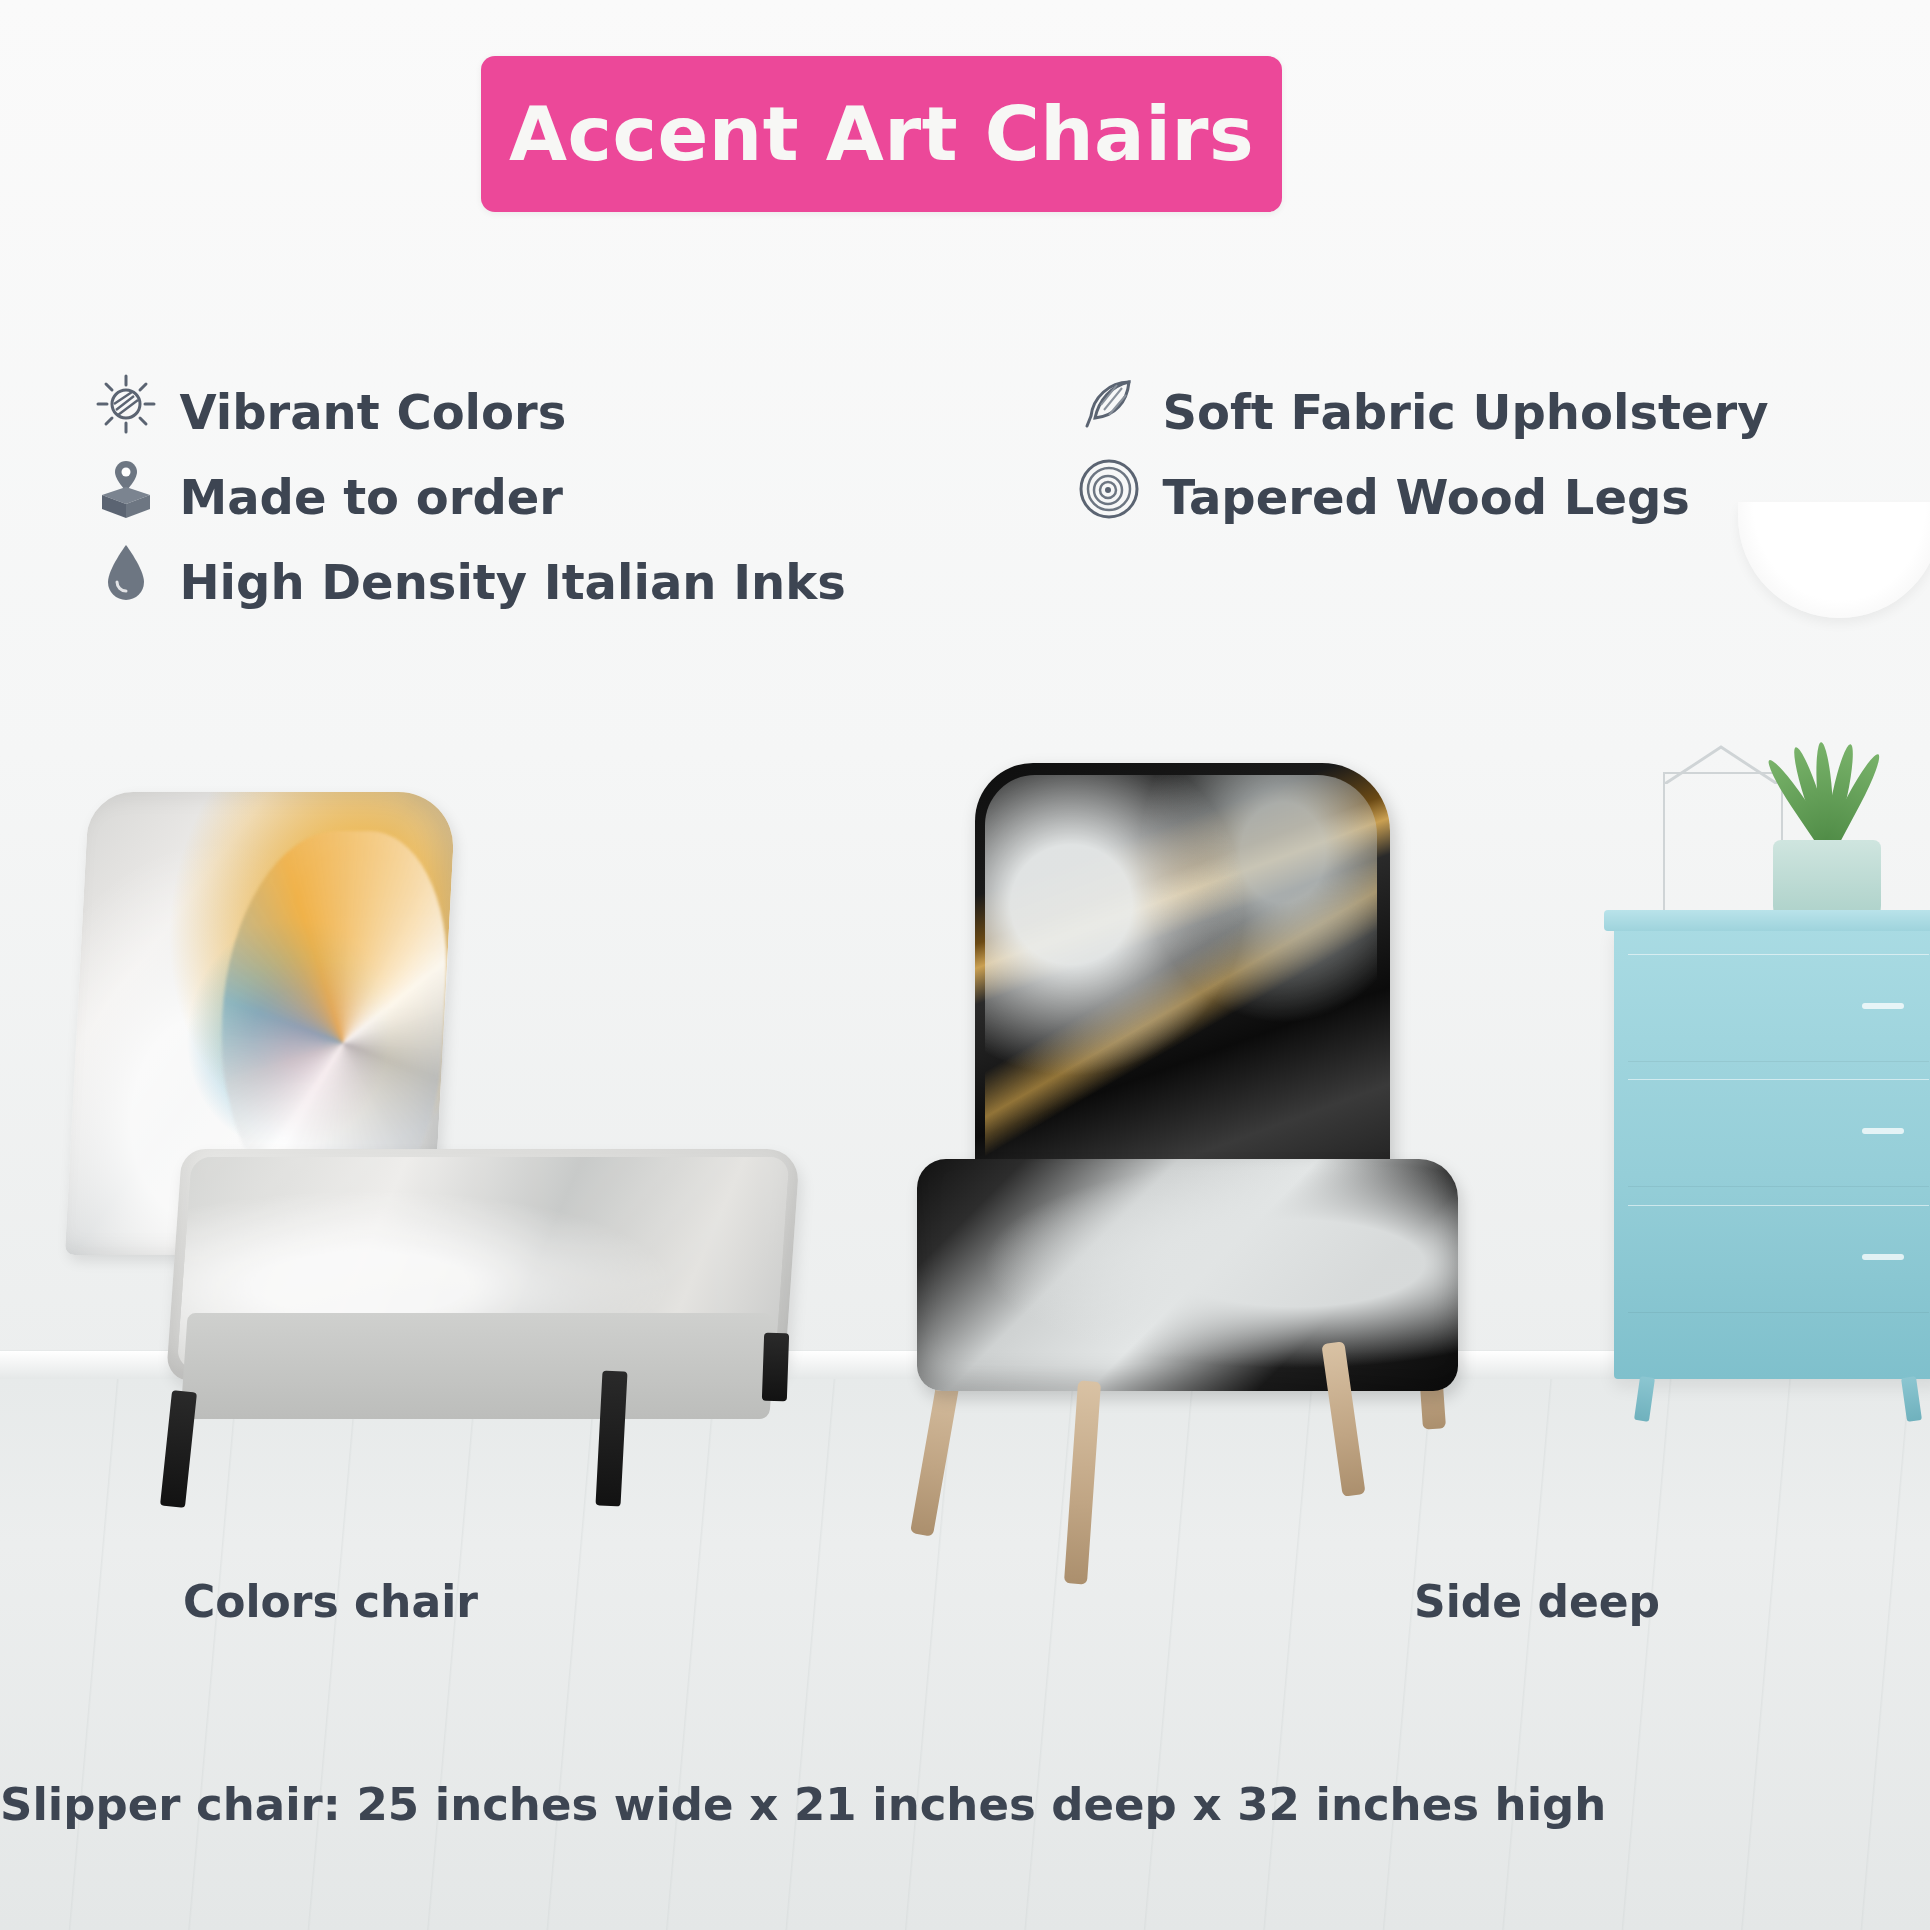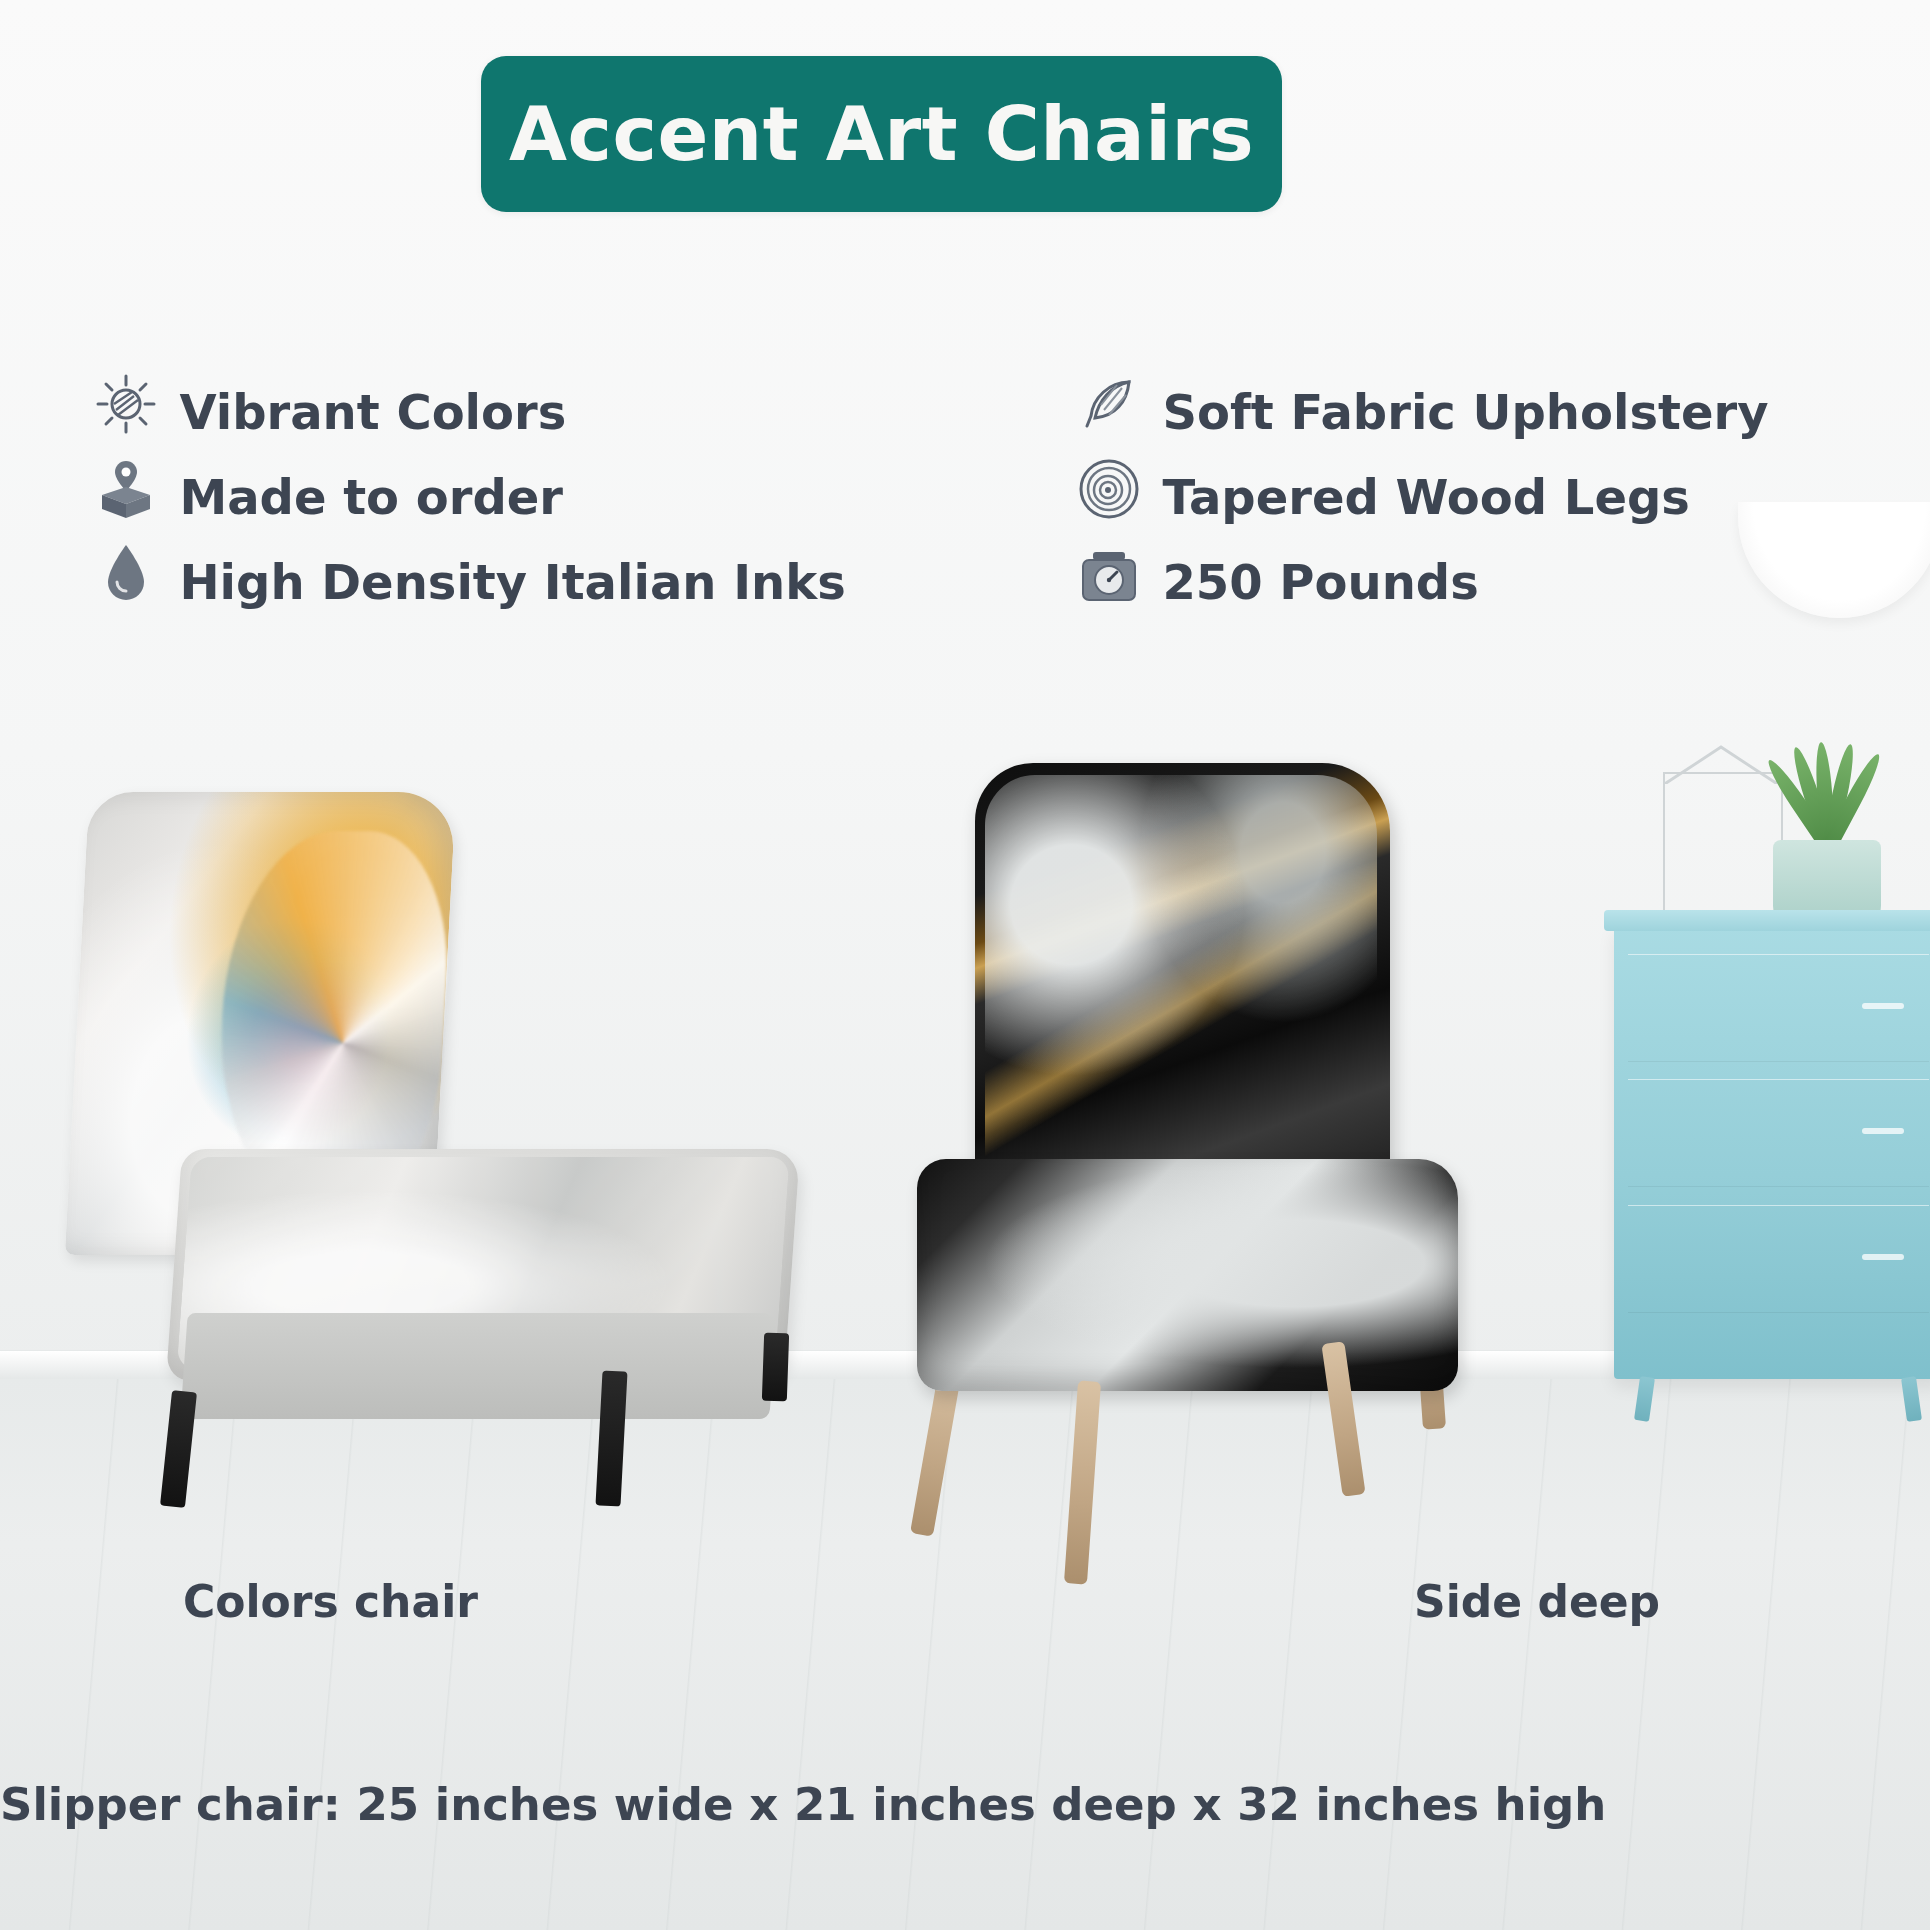--- a/index.html
+++ b/index.html
@@ -52,22 +52,22 @@
     opacity: .55;
   }
 
   
   .title-box {
     position: absolute;
     left: 481px;
     top: 56px;
     width: 801px;
     height: 156px;
-    background: #0f766e;
-    border-radius: 25px;
+    background: #ec4899;
+    border-radius: 14px;
     display: flex;
     align-items: center;
     justify-content: center;
     box-shadow: 0 1.9px 7.7px rgba(0,0,0,.06);
   }
   .title-box .title {
     color: #f7f7f5;
     font-size: 75px;
     font-weight: bold;
     letter-spacing: 0.5px;
@@ -485,32 +485,20 @@
           <circle cx="32" cy="32" r="28" fill="none" stroke="#5b6472" stroke-width="3"></circle>
           <circle cx="32" cy="32" r="21" fill="none" stroke="#6d7682" stroke-width="2.5"></circle>
           <circle cx="31" cy="33" r="14" fill="none" stroke="#6d7682" stroke-width="2.5"></circle>
           <circle cx="31" cy="33" r="8" fill="none" stroke="#6d7682" stroke-width="2.5"></circle>
           <circle cx="31" cy="33" r="3" fill="#5b6472"></circle>
         </svg>
       </div>
       <div class="feature-label">Tapered Wood Legs</div>
     </div>
 
-    <div class="feature-row">
-      <div class="feature-icon">
-        <svg width="64" height="64" viewBox="0 0 64 64">
-          <rect x="6" y="18" width="52" height="40" rx="6" fill="#7b8490" stroke="#5b6472" stroke-width="2"></rect>
-          <rect x="16" y="10" width="32" height="8" rx="3" fill="#5b6472"></rect>
-          <circle cx="32" cy="38" r="14" fill="#e8eaec" stroke="#5b6472" stroke-width="2"></circle>
-          <line x1="32" y1="38" x2="40" y2="30" stroke="#3d4552" stroke-width="3" stroke-linecap="round"></line>
-          <circle cx="32" cy="38" r="2.2" fill="#3d4552"></circle>
-        </svg>
-      </div>
-      <div class="feature-label">250 Pounds</div>
-    </div>
 
   </div>
 </div>
 
 <div class="chair-wrap" id="slipper-chair">
   <div class="slip-back">
     <div class="slip-back-swirl"></div>
   </div>
   <div class="slip-seat">
     <div class="slip-seat-art"></div>

